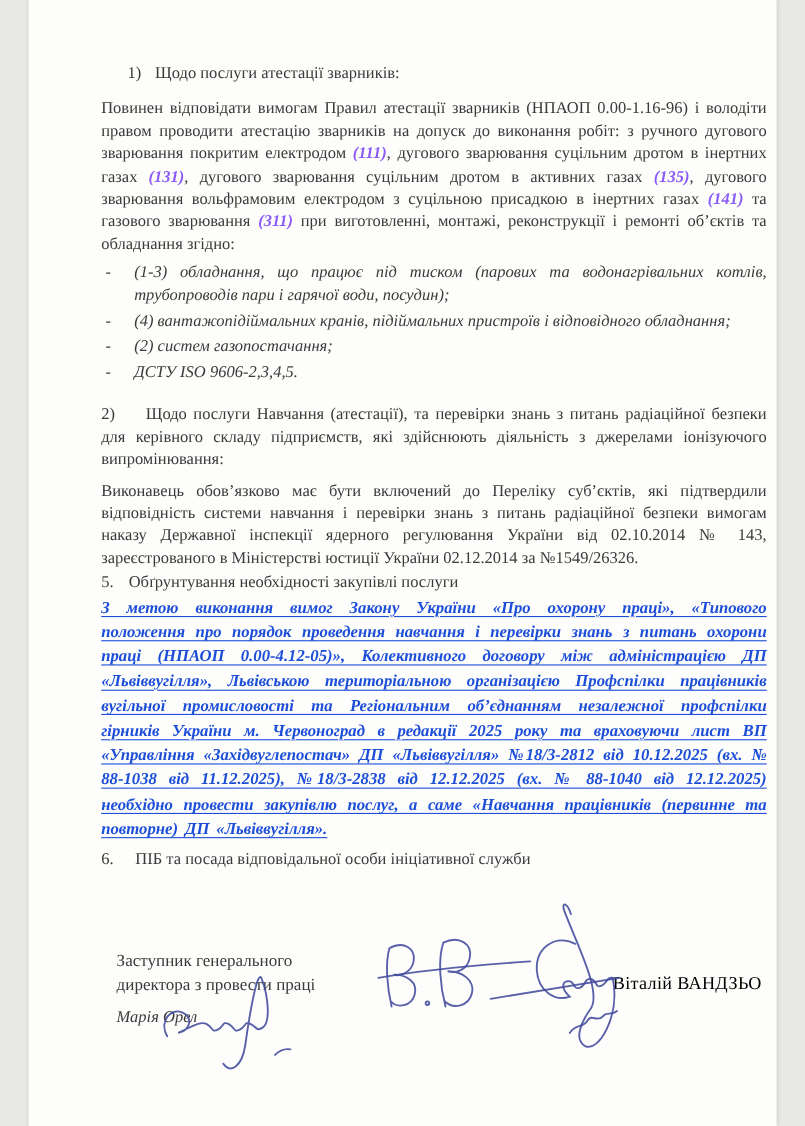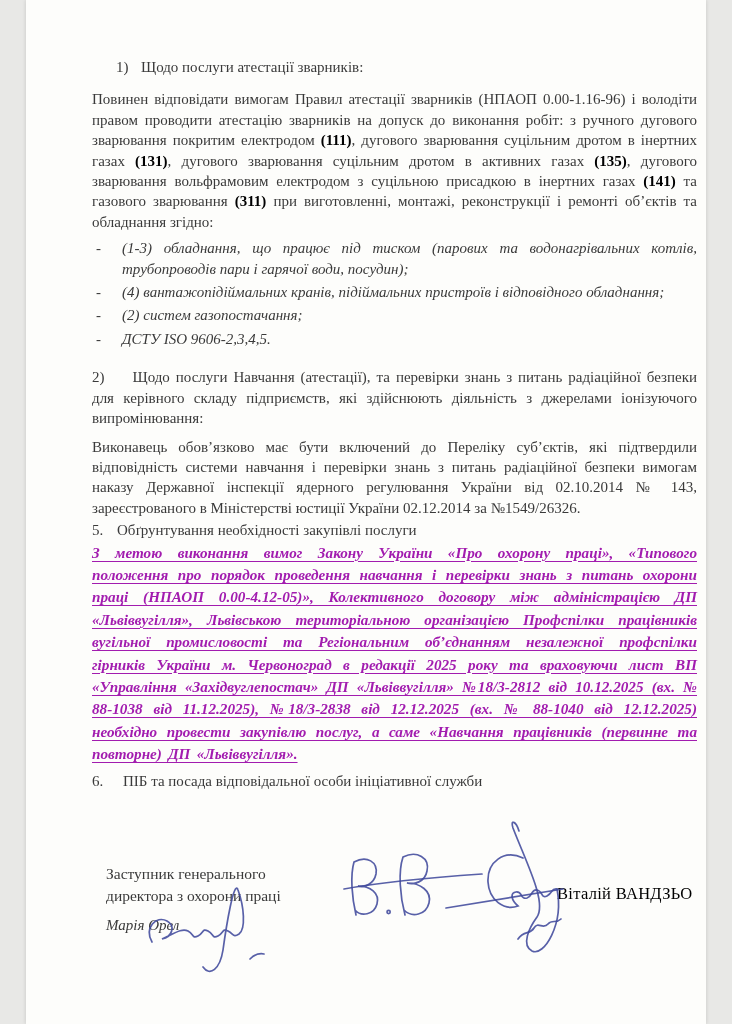--- a/index.html
+++ b/index.html
@@ -13,34 +13,34 @@
     overflow:hidden;
     box-shadow:0 0 4px rgba(0,0,0,.15);
   }
   .content{
     position:absolute;left:66px;top:57px;width:605px;
     font-size:15px;line-height:20.4px;text-align:justify;
   }
   p{margin:0;padding:0;}
   .num{display:inline-block;min-width:25px;}
   .h1{margin-left:24px;margin-bottom:12px;text-align:left;}
-  .bi{font-weight:bold;color:#000000;}
+  .bi{font-weight:bold;font-style:italic;color:#8b5cf6;}
   .list{margin-top:6px;}
   .li{display:flex;font-style:italic;margin-bottom:3px;}
   .li .marker{flex:none;width:26px;padding-left:4px;font-style:italic;}
   .li .li-text{flex:1;text-align:justify;}
   .li-last{margin-bottom:0;}
   .sec2{margin-top:18px;}
   .num2{display:inline-block;padding-right:28px;}
   .para2{margin-top:8px;}
   .h5{margin-top:2px;margin-bottom:1px;text-align:left;}
   .h5 .num{min-width:25px;}
   .bold-just{
     font-weight:bold;font-style:italic;
-    color:#a21caf;
+    color:#1d4ed8;
     line-height:22.4px;font-size:15.2px;
     text-decoration:underline;text-underline-offset:3px;
     text-decoration-thickness:1.3px;
     word-spacing:2.5px;
     text-align:justify;
   }
   .h6{margin-top:5px;text-align:left;}
   .num6{display:inline-block;min-width:31px;}
   .abs{position:absolute;}
   .position-title{left:80px;top:863px;font-size:15.5px;line-height:22px;text-align:left;color:#3a3a3a;font-family:Liberation Serif, serif;}
@@ -86,21 +86,21 @@
     <p class="h5"><span class="num">5.</span><span>Обґрунтування необхідності закупівлі послуги</span></p>
 
     <p class="bold-just">З метою виконання вимог Закону України «Про охорону праці», «Типового положення про порядок проведення навчання і перевірки знань з питань охорони праці (НПАОП 0.00-4.12-05)», Колективного договору між адміністрацією ДП «Львіввугілля», Львівською територіальною організацією Профспілки працівників вугільної промисловості та Регіональним об’єднанням незалежної профспілки гірників України м. Червоноград в редакції 2025 року та враховуючи лист ВП «Управління «Західвуглепостач» ДП «Львіввугілля» №18/3-2812 від 10.12.2025 (вх. № 88-1038 від 11.12.2025), №18/3-2838 від 12.12.2025 (вх. № 88-1040 від 12.12.2025) необхідно провести закупівлю послуг, а саме «Навчання працівників (первинне та повторне) ДП «Львіввугілля».</p>
 
     <p class="h6"><span class="num6">6.</span><span>ПІБ та посада відповідальної особи ініціативної служби</span></p>
 
   </div>
 
   <div class="abs position-title">
     <div>Заступник генерального</div>
-    <div>директора з охорони праці</div>
+    <div>директора з провести праці</div>
   </div>
 
   <div class="abs secretary">Марія Орел</div>
 
   <div class="abs signer">Віталій ВАНДЗЬО</div>
 
   <svg class="sig-layer sig" viewBox="0 0 732 1024" xmlns="http://www.w3.org/2000/svg">
 
     <g>
       <path d="M126,942 C118,928 130,915 141,921 C150,926 146,937 136,939

